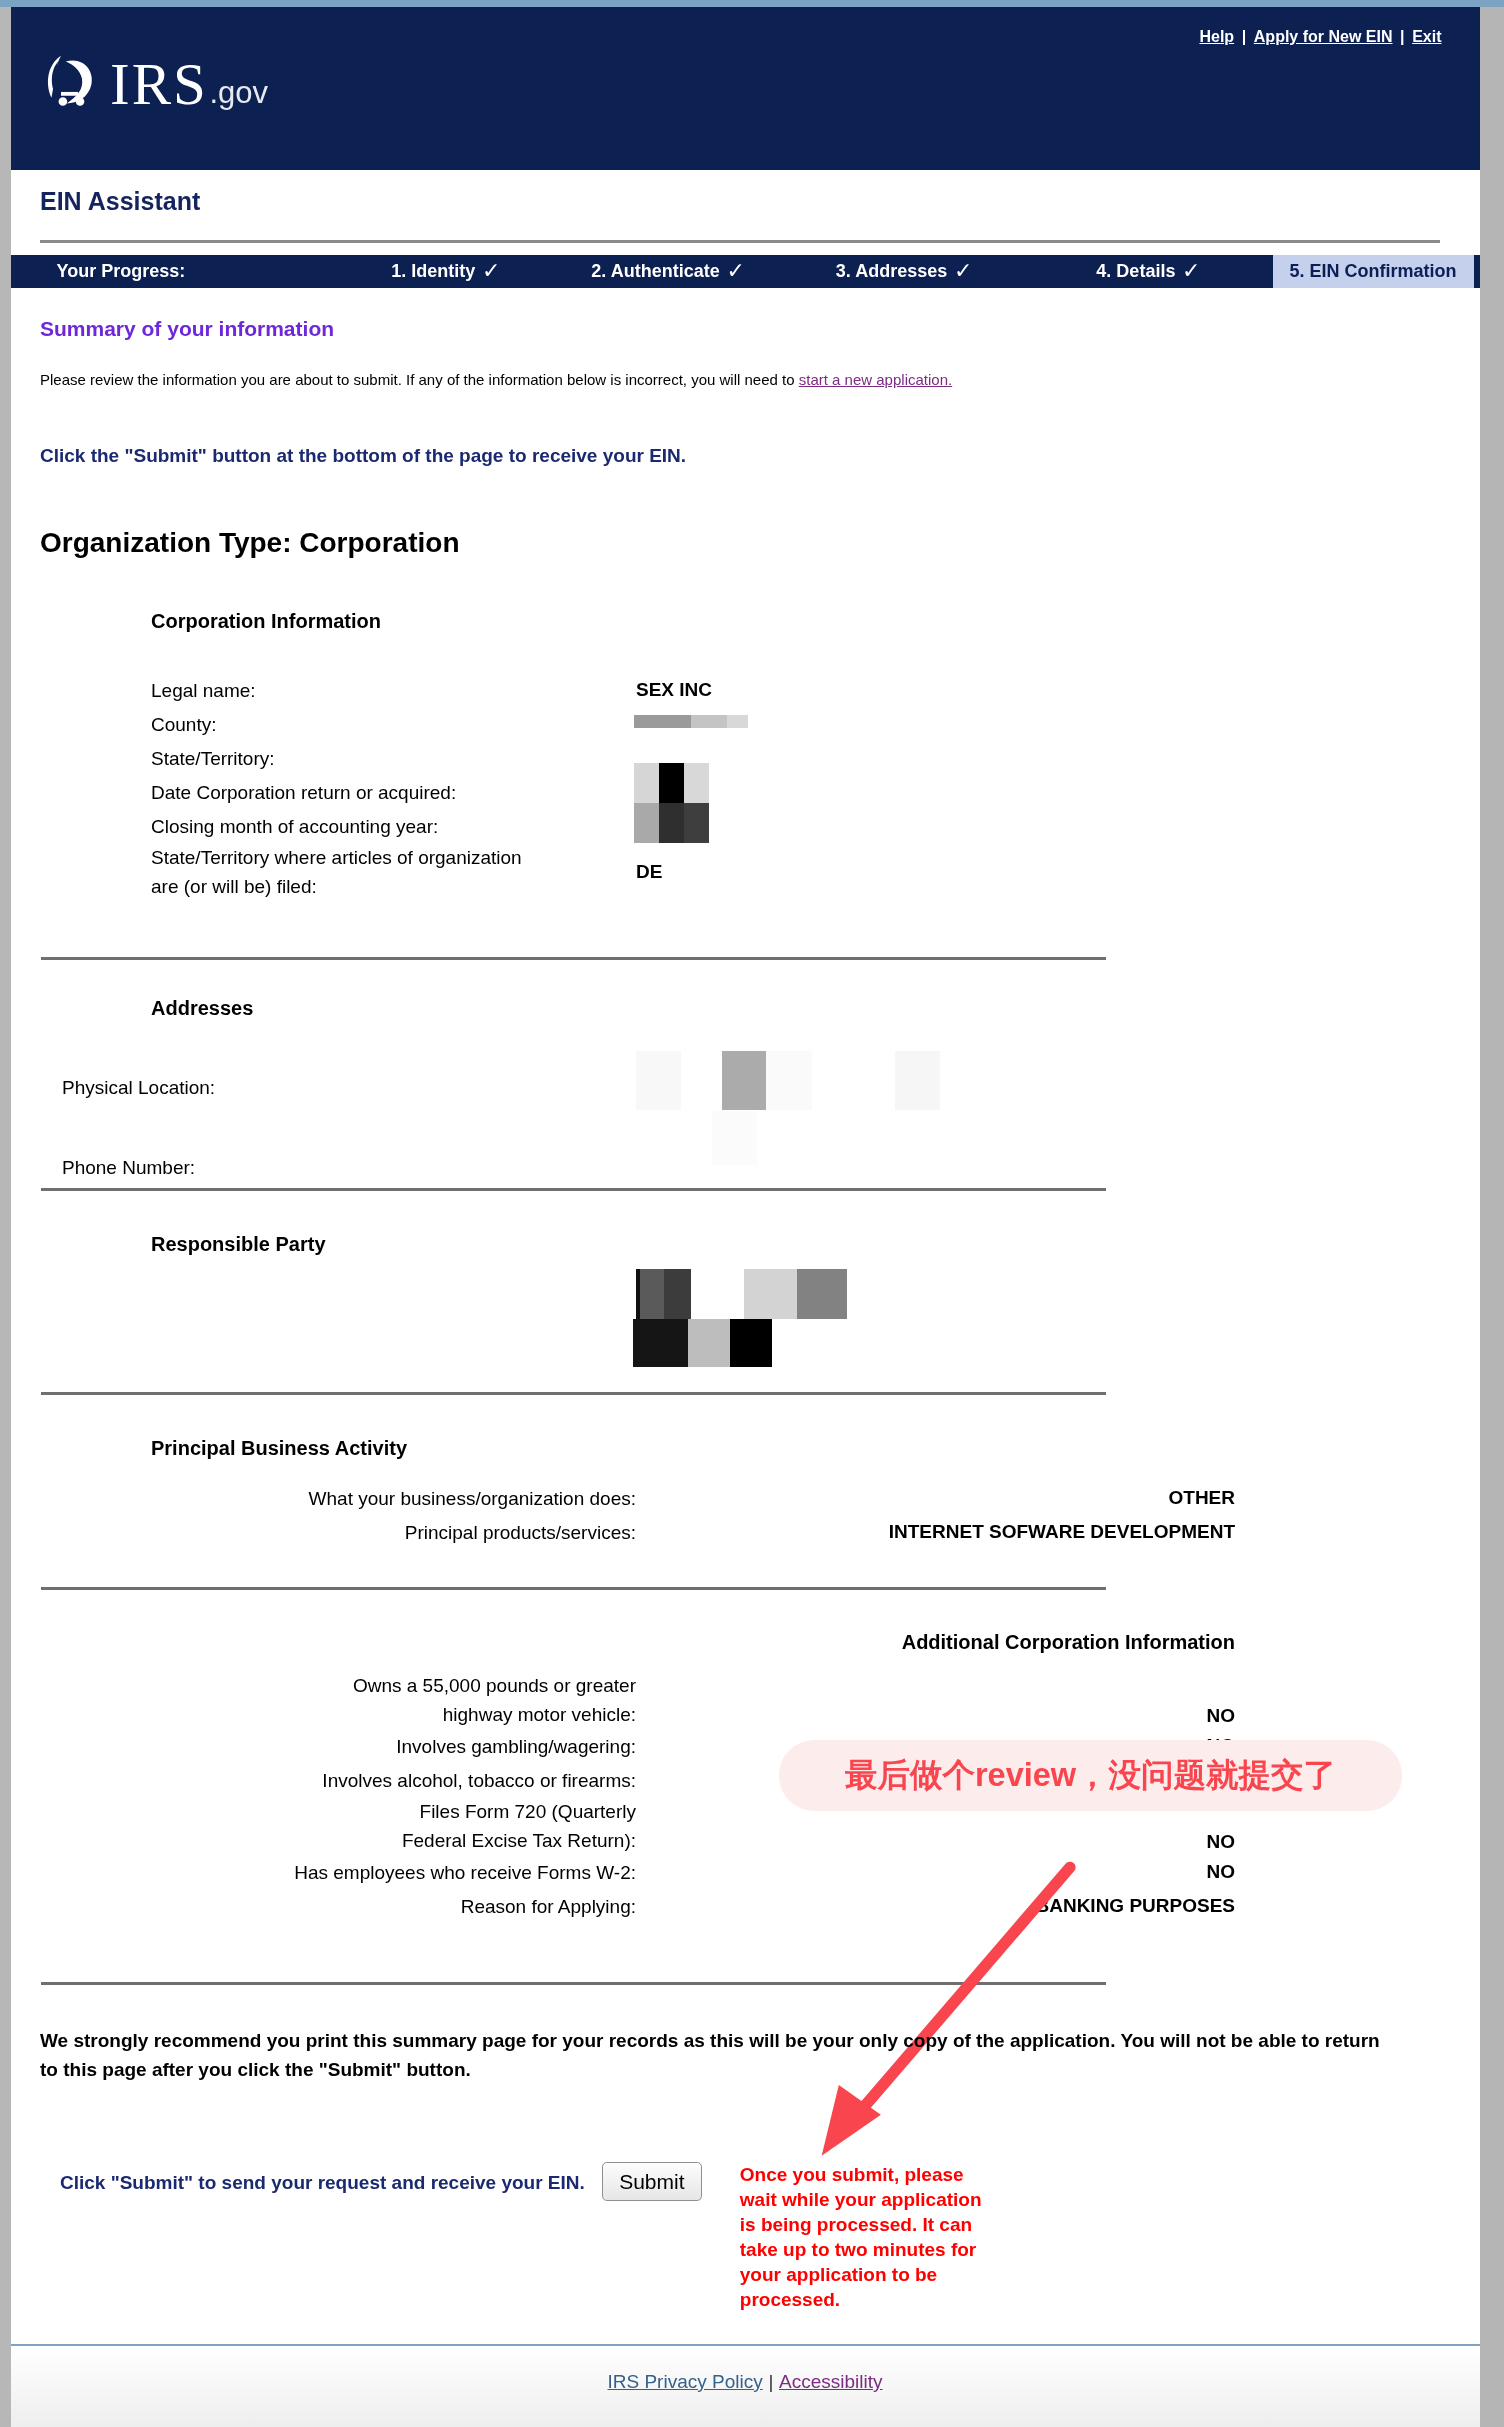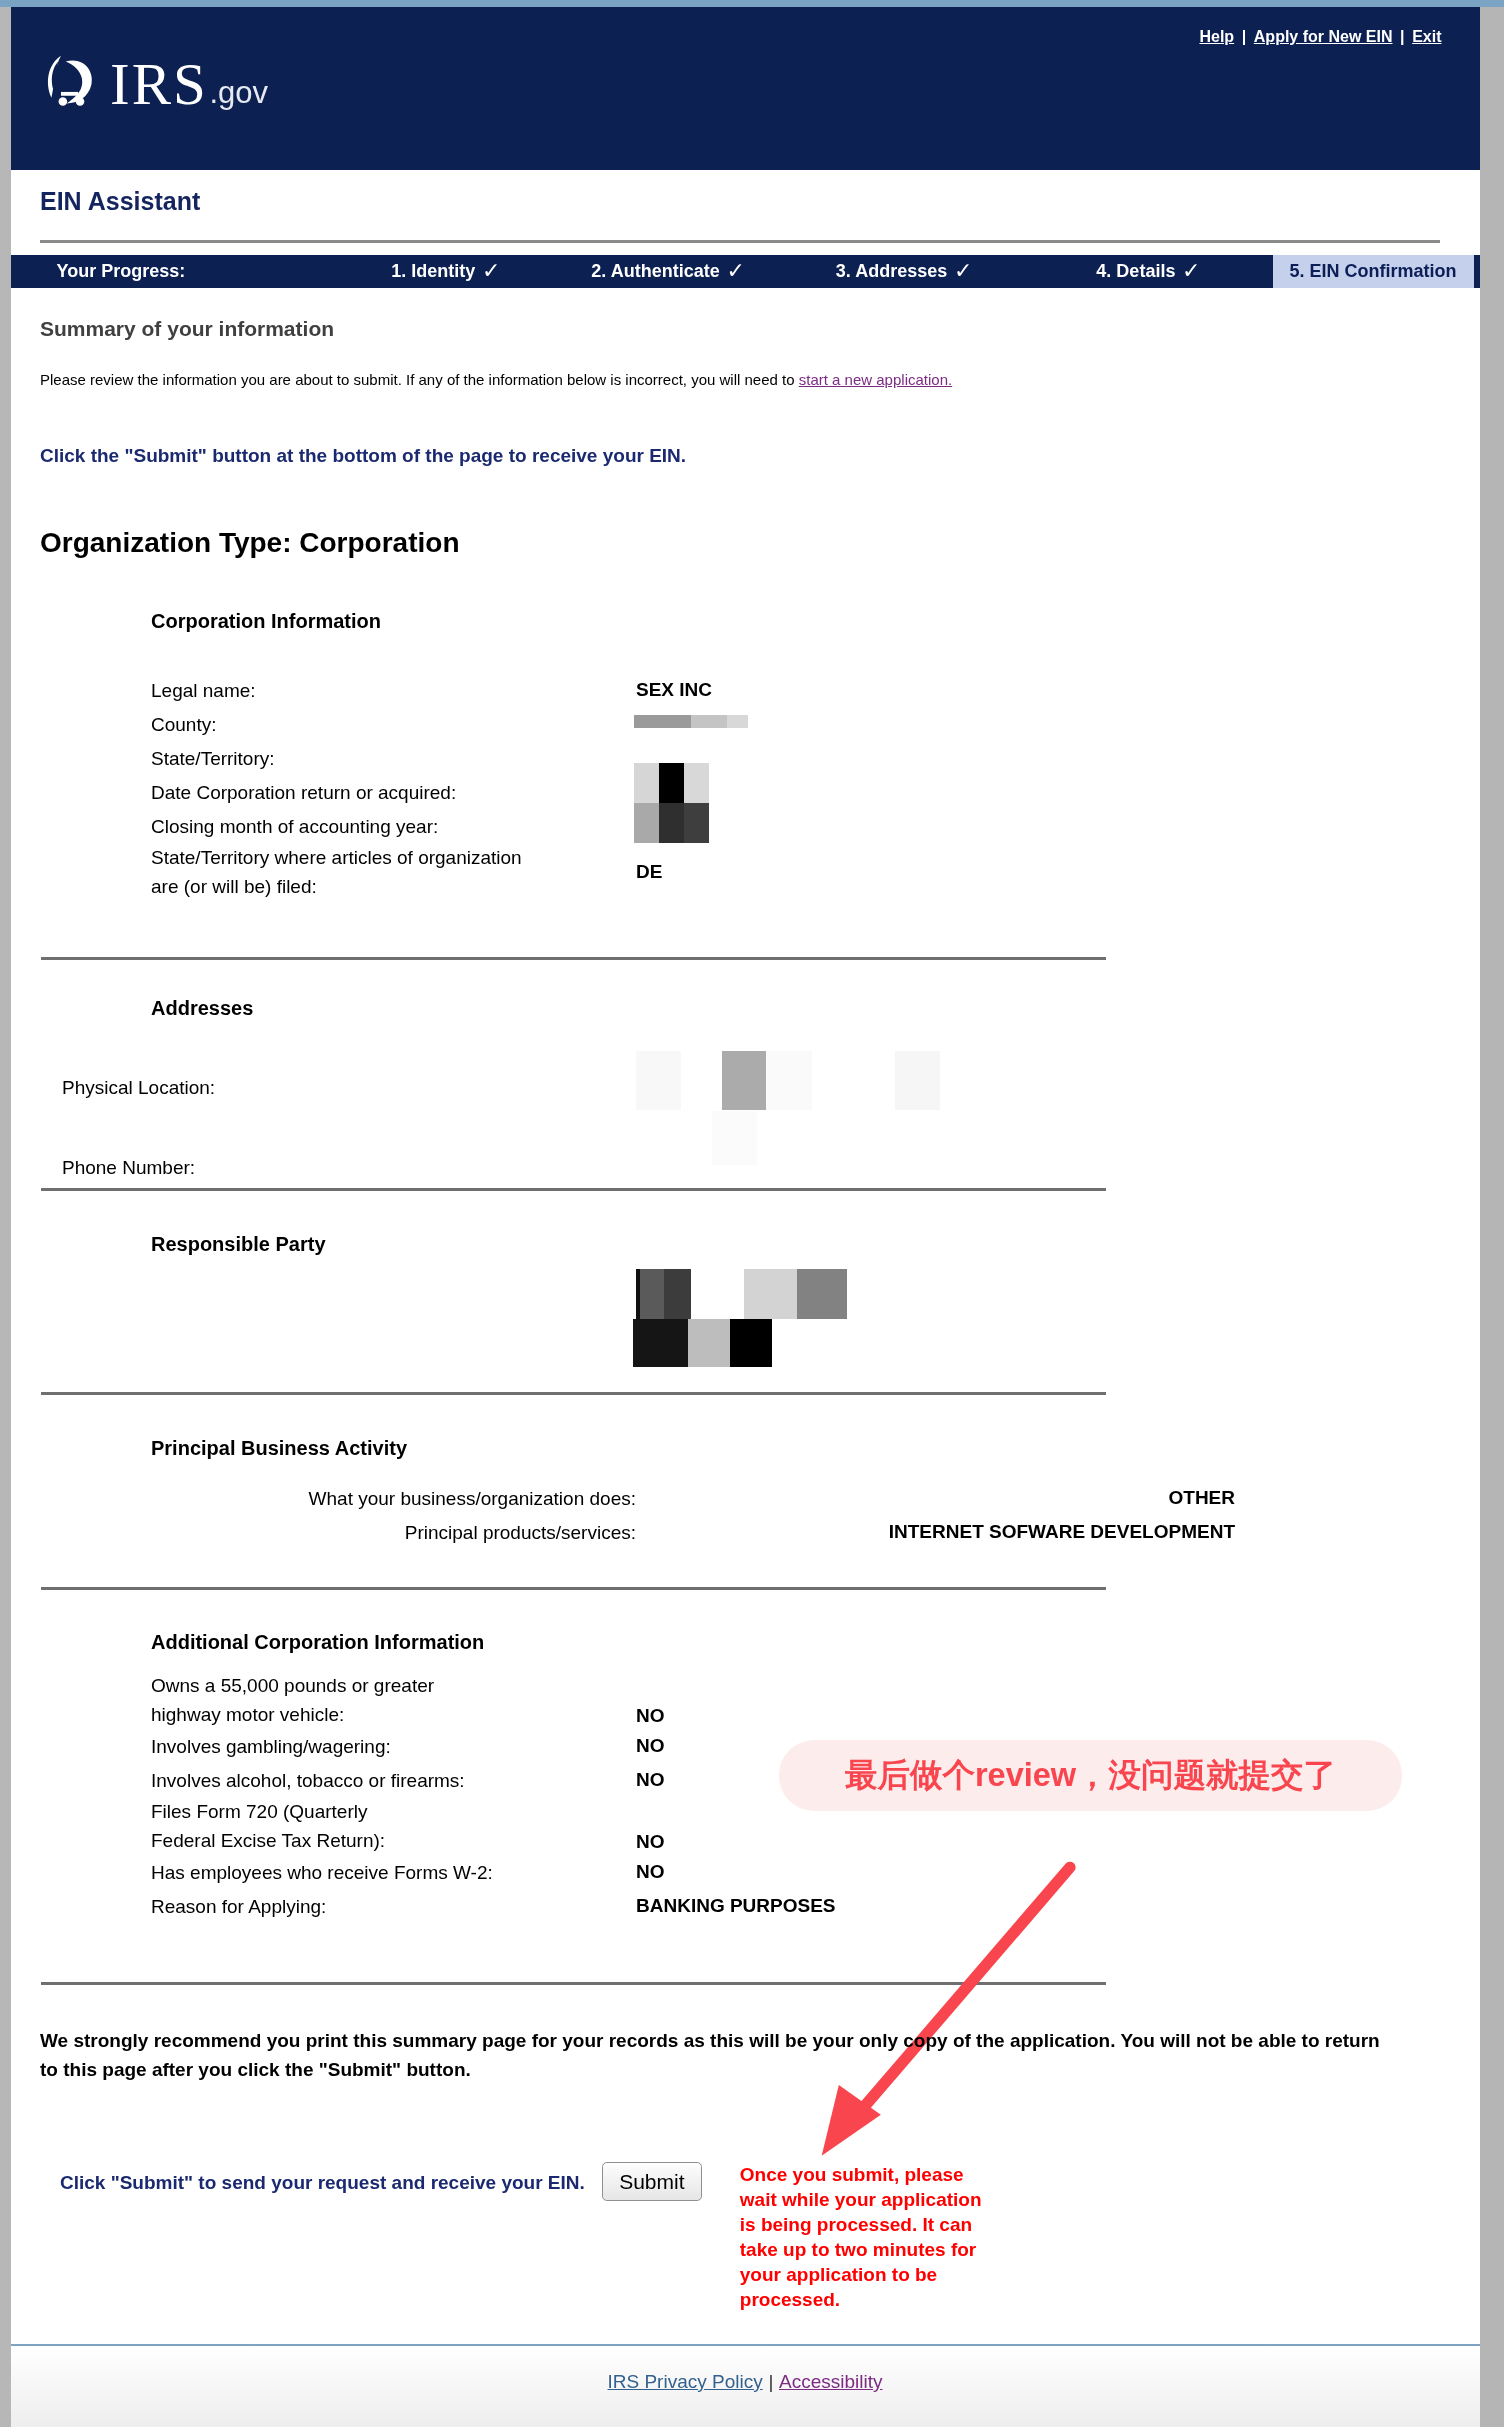--- a/index.html
+++ b/index.html
@@ -32,21 +32,21 @@
   
   .progress { position:absolute; left:10.5px; top:255px; width:1469px; height:32.5px; background:#0c2052;
               display:flex; align-items:center; color:#fff; font-size:18px; font-weight:bold; }
   .progress .yp { margin-left:46px; }
   .progress .step { display:flex; align-items:center; }
   .progress .check { font-size:22px; margin-left:6.7px; font-style:italic; }
   .s1 { margin-left:206px; } .s2 { margin-left:91px; } .s3 { margin-left:91px; } .s4 { margin-left:124px; }
   .progress .active { margin-left:72px; height:32.5px; display:flex; align-items:center;
               background:#c5d0ec; color:#0b1e55; padding:0 17px; }
 
-  .sum-h { position:absolute; left:40px; top:317px; font-size:21px; font-weight:bold; color:#404040; }
+  .sum-h { position:absolute; left:40px; top:317px; font-size:21px; font-weight:bold; color:#6d28d9; }
   .intro { position:absolute; left:40px; top:365px; font-size:15px; line-height:29px; max-width:980px; color:#000; }
   .intro a { color:#7c2b83; text-decoration:underline; cursor:pointer; }
   .note { position:absolute; left:40px; top:445px; font-size:19px; font-weight:bold; color:#1b2a70; }
   .orgtype { position:absolute; left:40px; top:527px; font-size:28px; font-weight:bold; color:#000; }
 
   .section { position:absolute; left:40px; width:1195px; }
   .section .shead { margin-left:111px; font-size:20px; font-weight:bold; color:#000; }
   .rows { margin-left:111px; }
   .row { display:grid; grid-template-columns:485px auto; min-height:34px; align-items:center; font-size:19px; }
   .row .lbl { color:#000; line-height:29px; }
@@ -240,21 +240,21 @@
       <span class="val">OTHER</span>
     </div>
     <div class="row">
       <span class="lbl">Principal products/services:</span>
       <span class="val">INTERNET SOFWARE DEVELOPMENT</span>
     </div>
   </div>
 </div>
 <div class="hr" style="top:1587px;"></div>
 
-<div class="section" style="top:1631px;">
+<div class="section" style="top:1631px;text-align:right;">
   <div class="shead">Additional Corporation Information</div>
   <div class="rows" style="margin-top:17px;">
     <div class="row two vbottom">
       <span class="lbl">
         <span style="display:block">Owns a 55,000 pounds or greater</span>
         <span style="display:block">highway motor vehicle:</span>
       </span>
       <span class="val">NO</span>
     </div>
     <div class="row">

